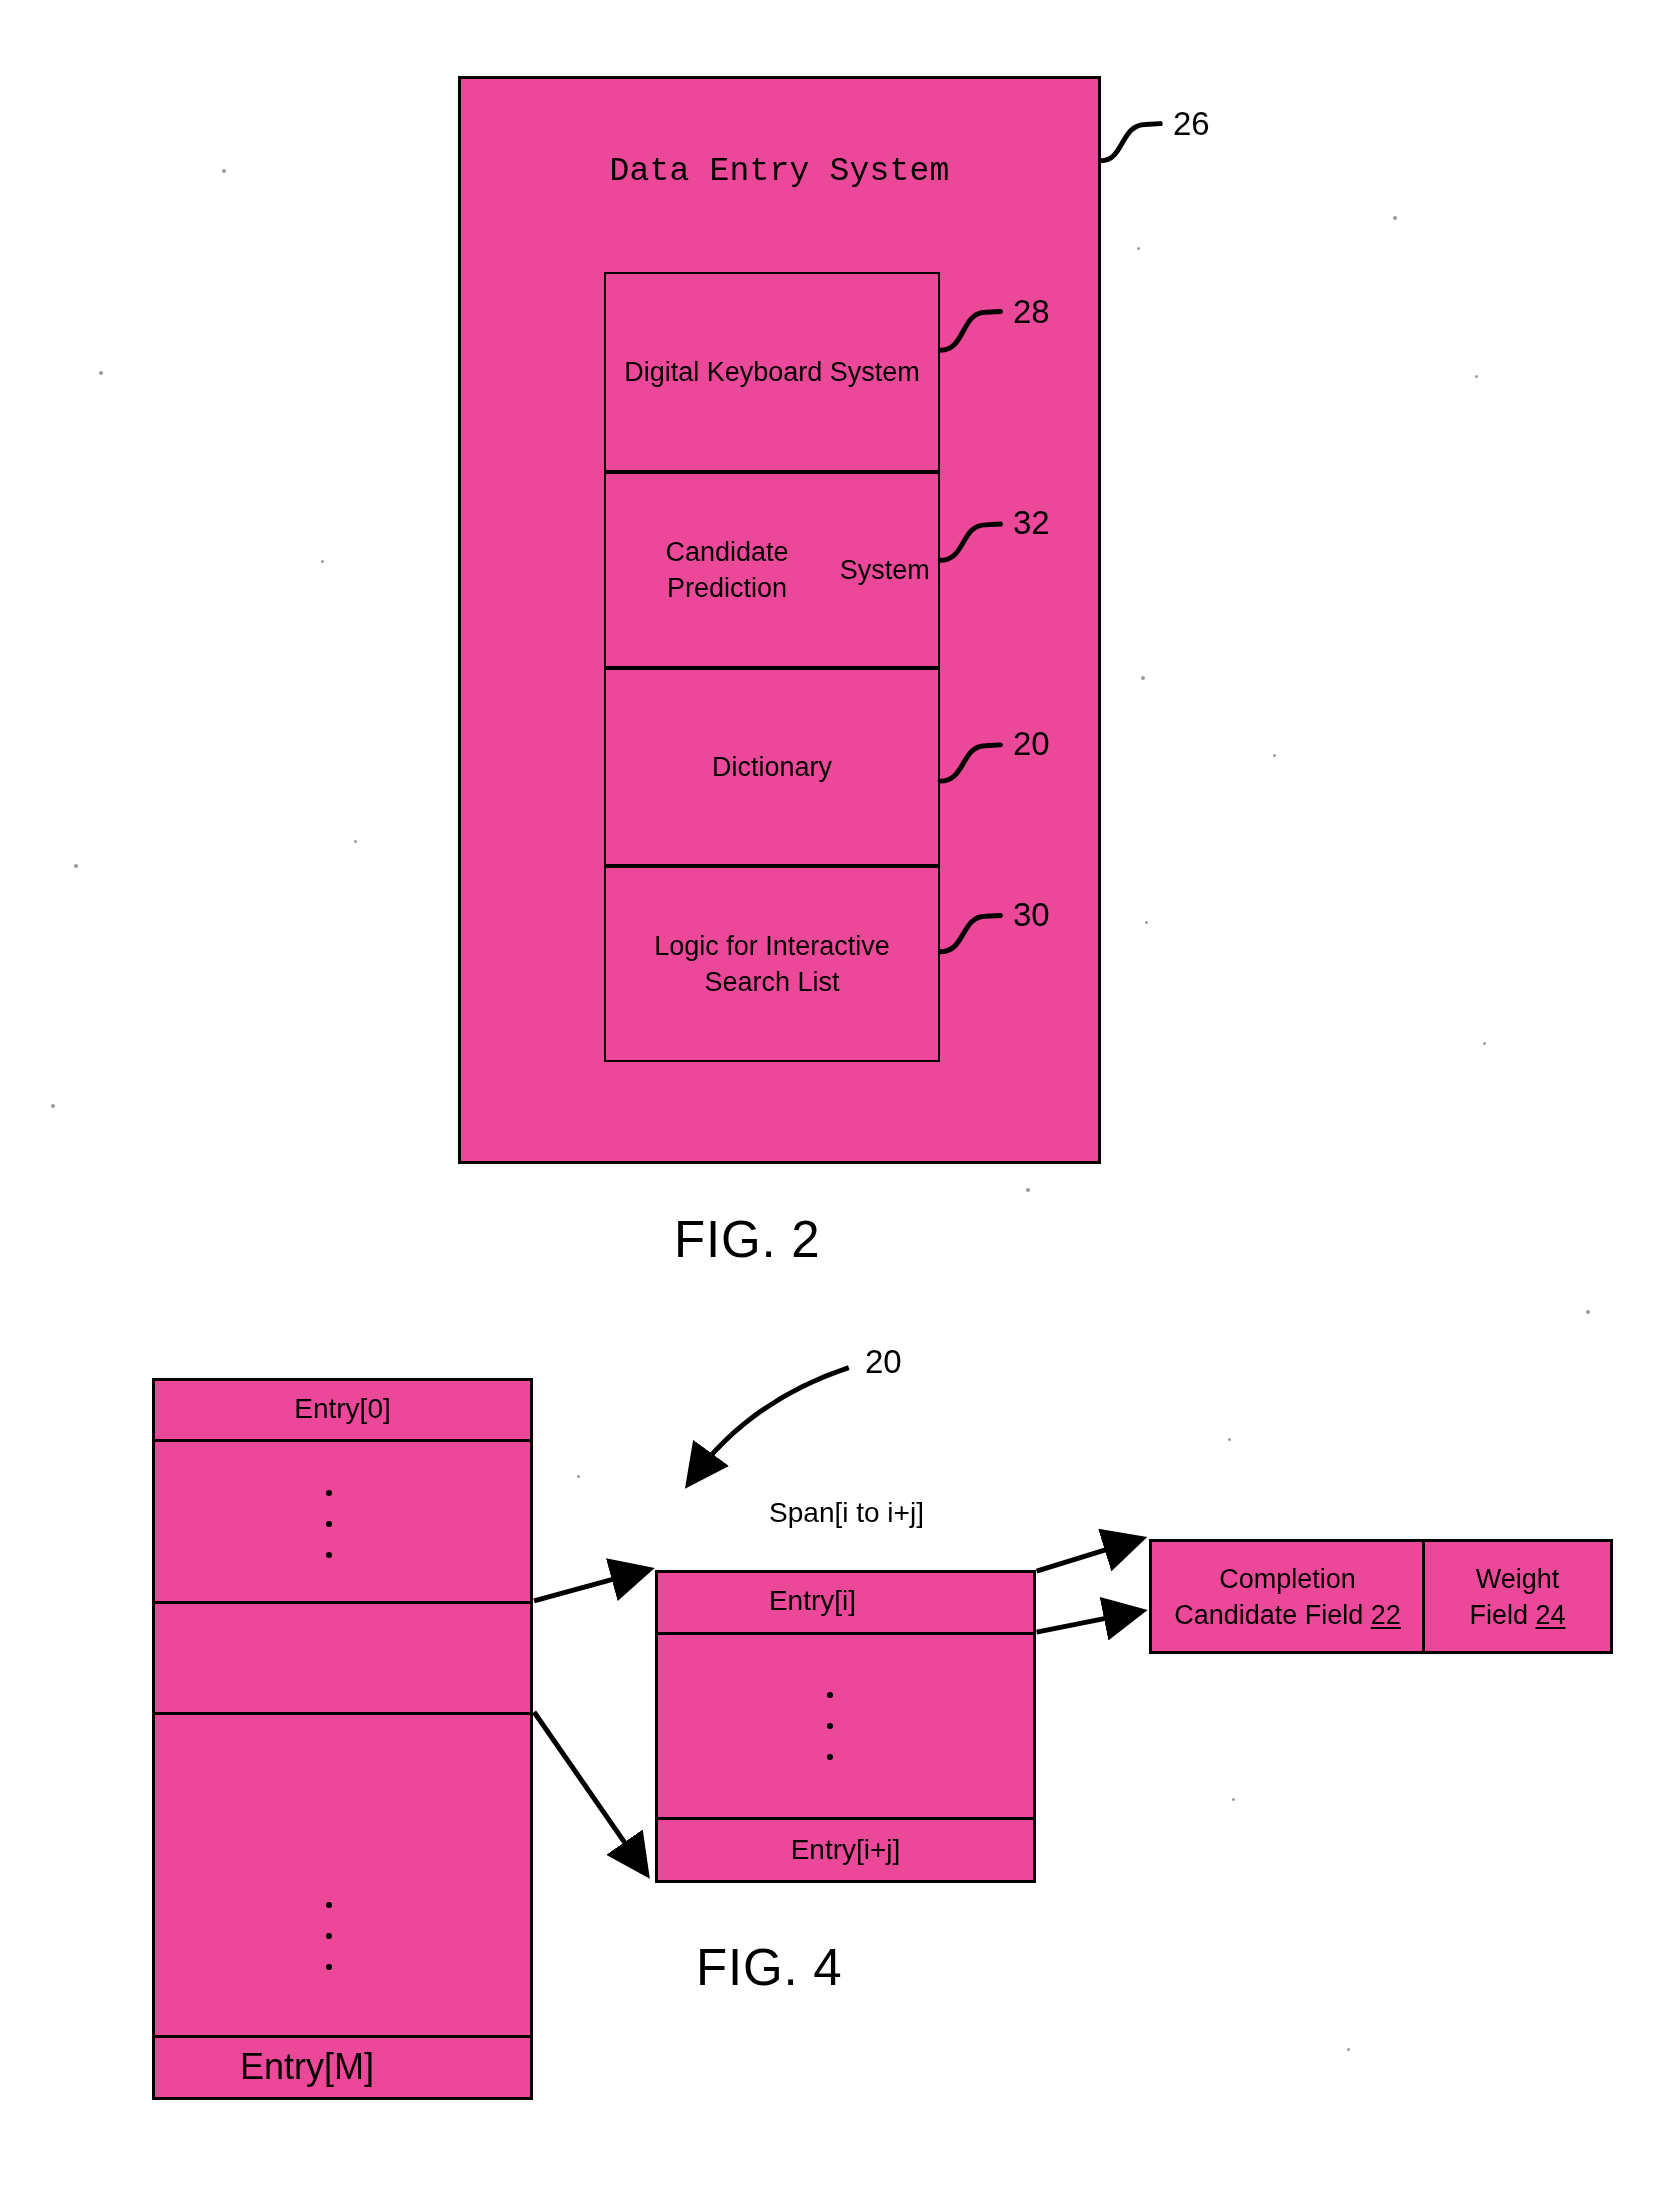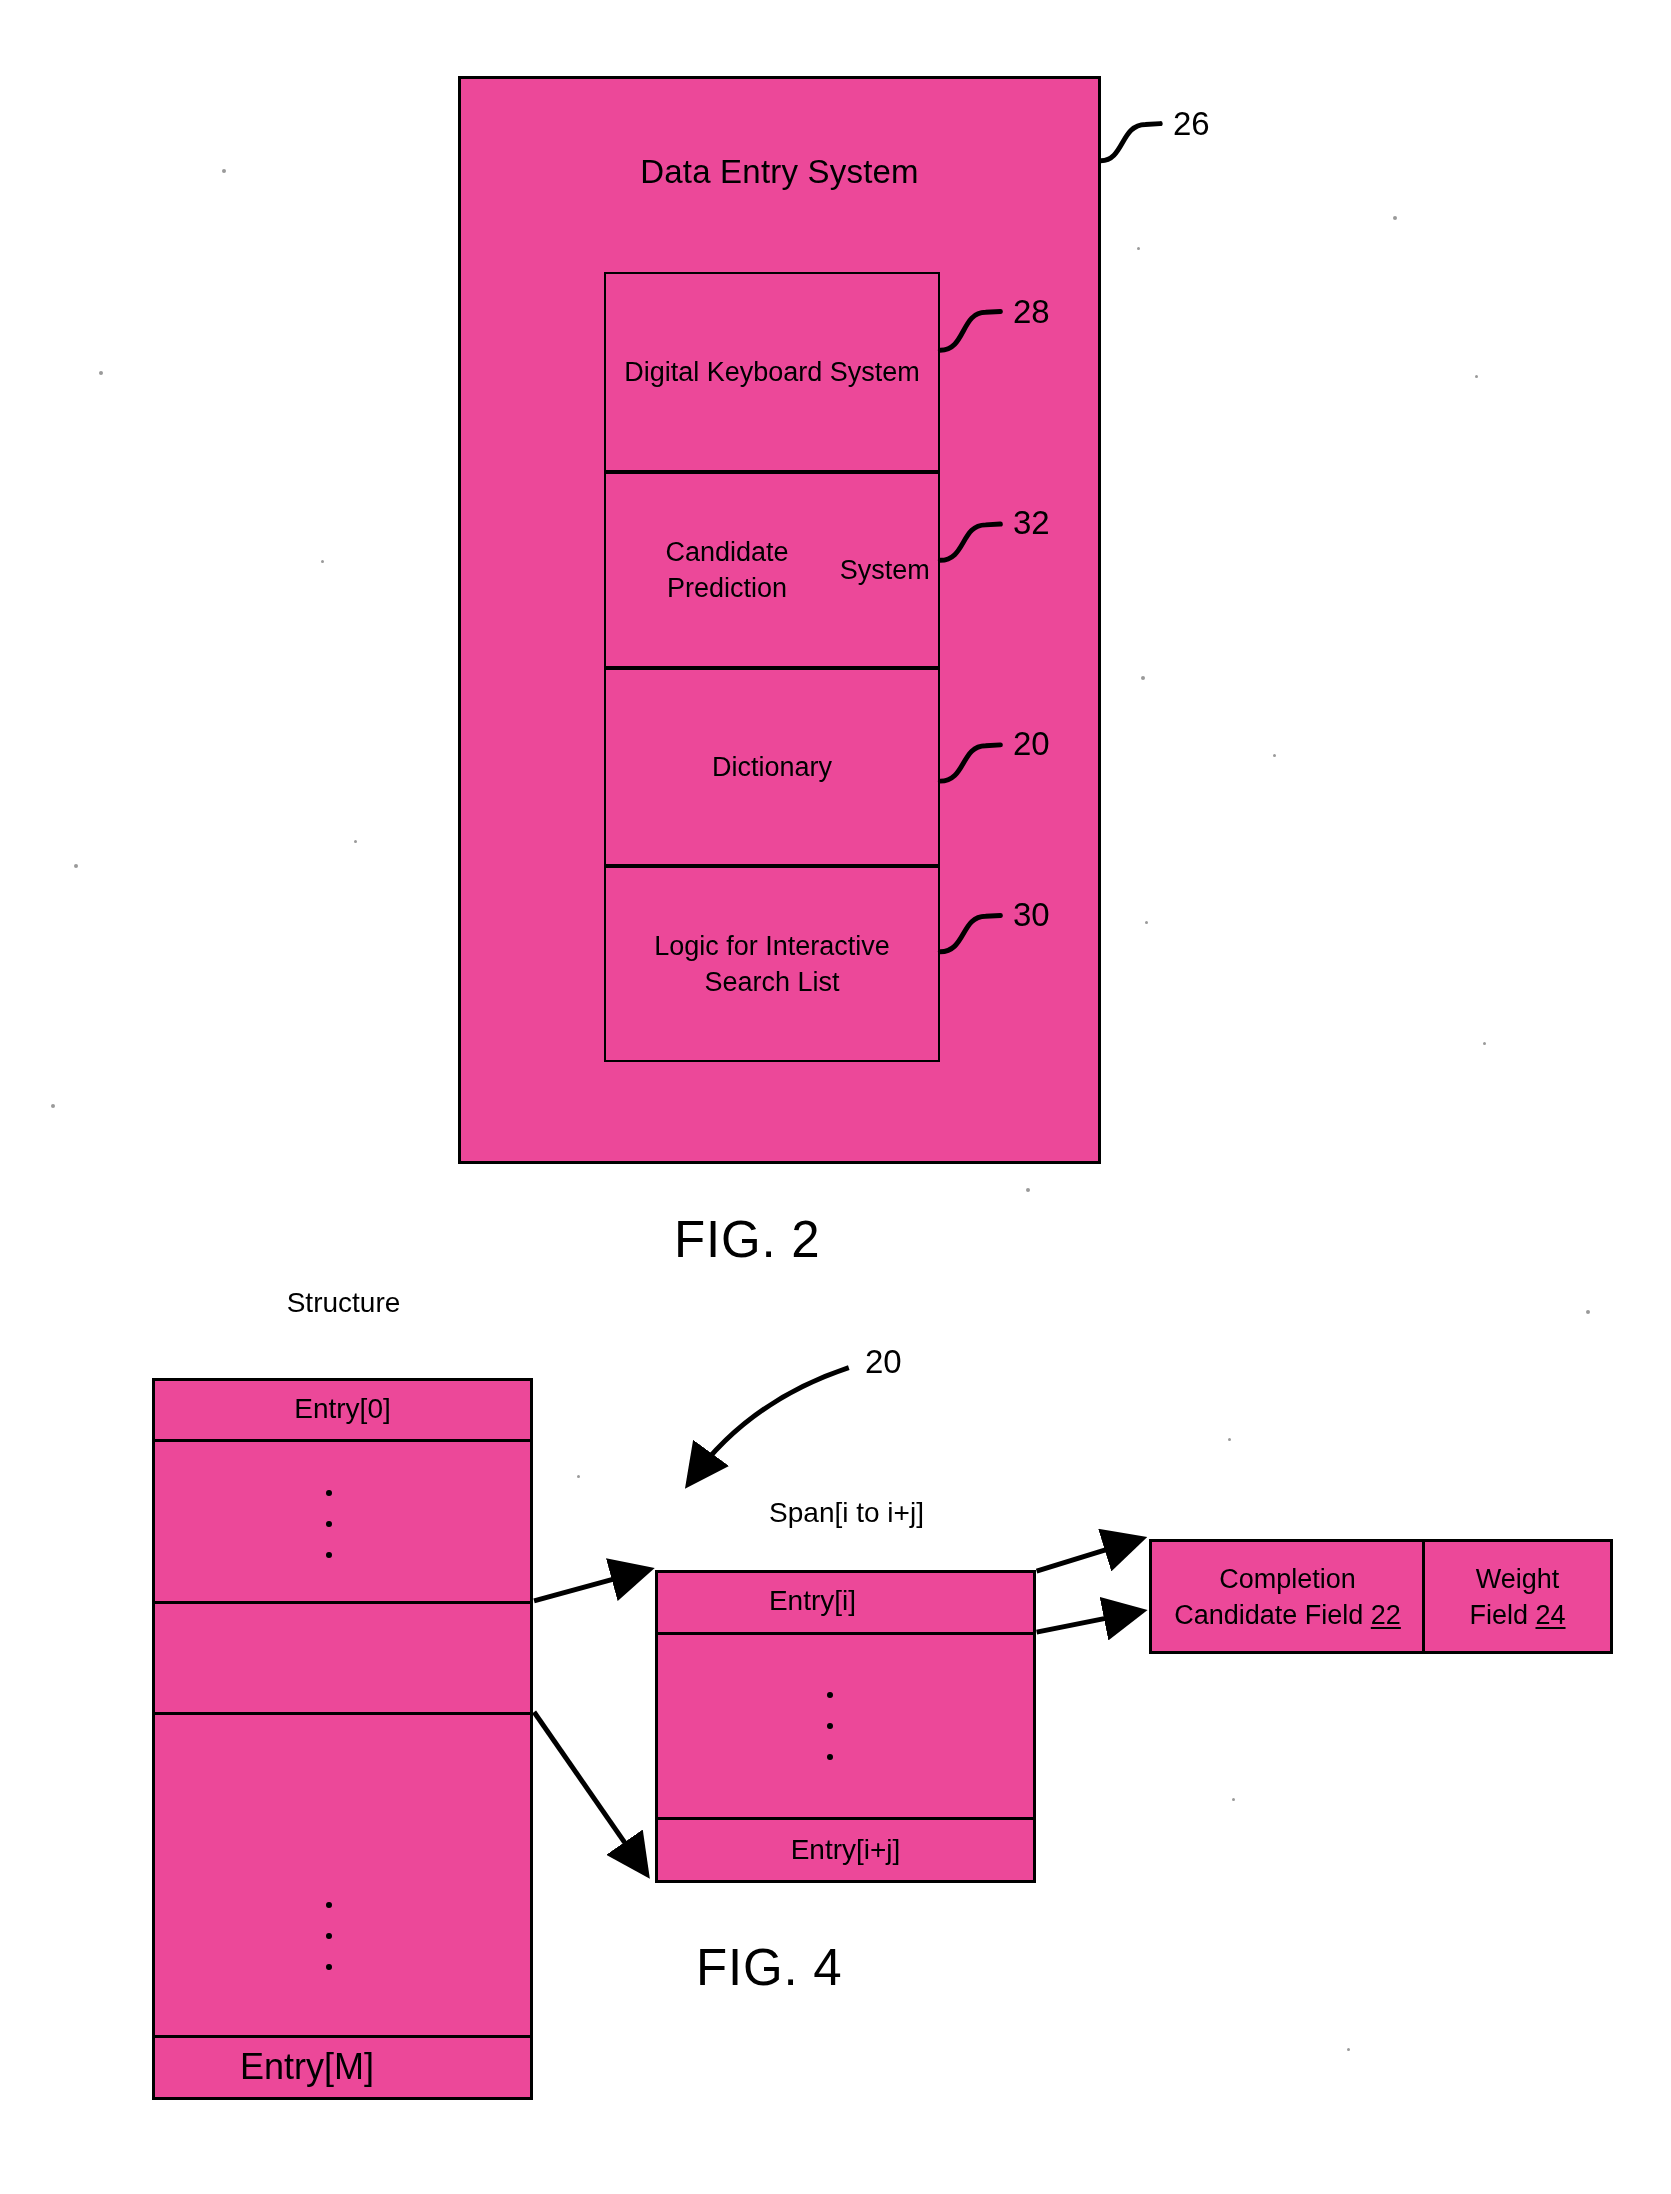--- a/index.html
+++ b/index.html
@@ -3,21 +3,21 @@
 <meta charset="utf-8">
 <style>
   html,body{margin:0;padding:0;background:#fff;}
   body{width:1672px;height:2194px;position:relative;
        font-family:"Liberation Sans","DejaVu Sans",sans-serif;
        color:#000;overflow:hidden;}
   .abs{position:absolute;}
   .box{position:absolute;border:2.5px solid #000;box-sizing:border-box;background:#ec4899;}
   .thick{border-width:3.3px;}
   .ctr{display:flex;align-items:center;justify-content:center;text-align:center;line-height:1.35;}
-  .lbl{position:absolute;font-size:28px;letter-spacing:0.2px;white-space:nowrap;}
+  .lbl{position:absolute;font-size:28px;letter-spacing:0.2px;white-space:nowrap;font-family:Liberation Mono, monospace;}
   .figlbl{position:absolute;font-size:51px;letter-spacing:0.8px;white-space:nowrap;text-align:center;}
   .refnum{position:absolute;font-size:33px;white-space:nowrap;}
   .dots{position:absolute;display:flex;flex-direction:column;align-items:center;justify-content:space-between;}
   .dots i{display:block;width:5.8px;height:5.8px;border-radius:50%;background:#000;margin:7.4px 0;}
   svg{position:absolute;overflow:visible;}
   .speck{position:absolute;background:#9a9a9a;border-radius:50%;}
   u{text-decoration:underline;text-underline-offset:2.5px;}
 </style>
 </head>
 <body>
@@ -95,21 +95,20 @@
     <path d="M1141,1155 C1172,1155 1166,1112 1196,1112 L1214,1111" fill="none" stroke="#000" stroke-width="6" stroke-linecap="round"></path>
   </svg>
   <div class="refnum" style="left:1013px;top:896px;">30</div>
 
   <div class="figlbl" style="left:674px;top:1210px;">FIG. 2</div>
 </div>
 
 <div>
 
   <div style="position:absolute;left:152px;top:1284px;width:383px;text-align:center;font-size:28px;line-height:1.38;">
-    <div>Structure</div>
   </div>
 
   <div class="box thick" style="left:152px;top:1378px;width:381px;height:722px;"></div>
 
   <div class="abs" style="left:152px;top:1439px;width:381px;height:2.5px;background:#000;"></div>
   <div class="abs" style="left:152px;top:1601px;width:381px;height:2.5px;background:#000;"></div>
   <div class="abs" style="left:152px;top:1712px;width:381px;height:2.5px;background:#000;"></div>
   <div class="abs" style="left:152px;top:2035px;width:381px;height:2.5px;background:#000;"></div>
 
   <div class="ctr abs" style="left:152px;top:1379px;width:381px;height:59px;font-size:28px;">Entry[0]</div>

